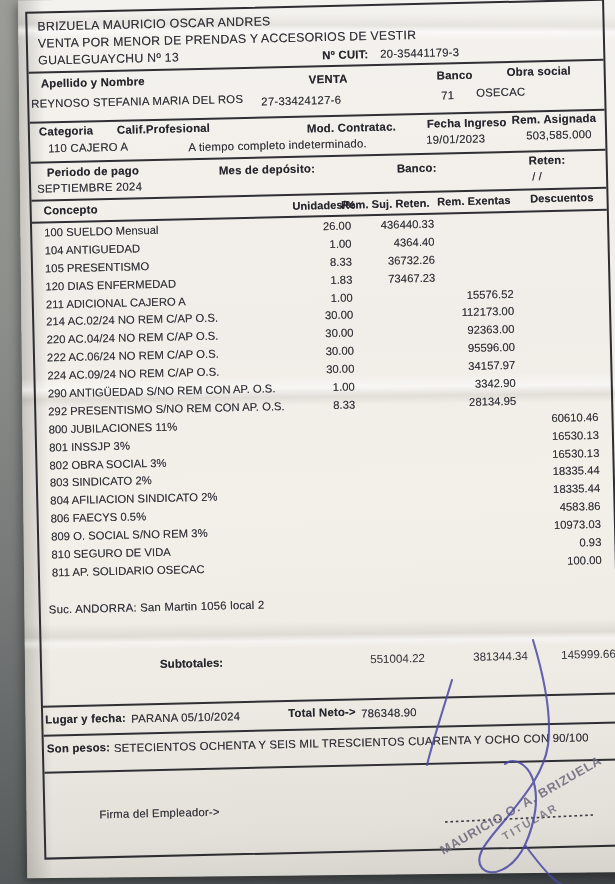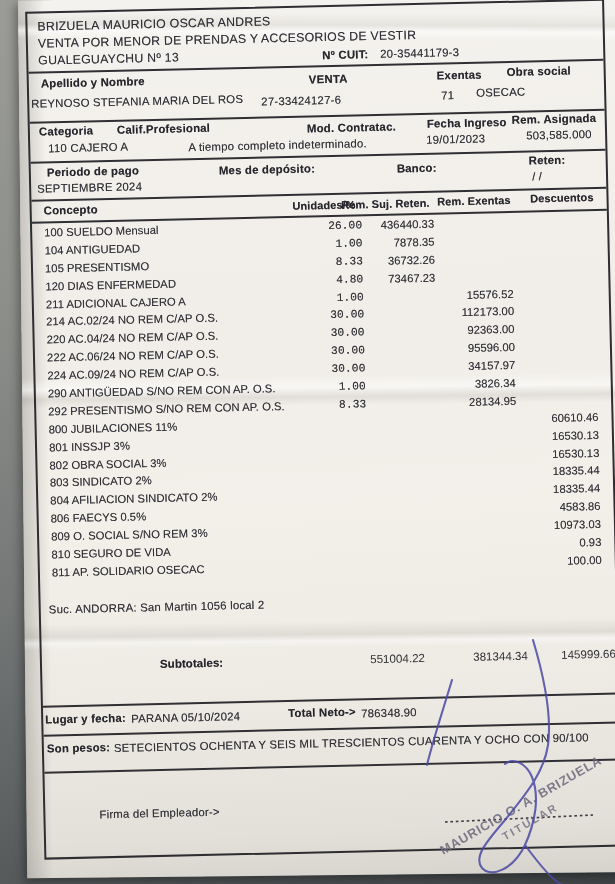--- a/index.html
+++ b/index.html
@@ -24,21 +24,21 @@
   .fs11{font-size:11.4px;letter-spacing:.2px;}
   .fs10{font-size:11px;letter-spacing:.1px;}
 
   #b1{height:58px;} #b2{height:48px;} #b3{height:38px;} #b4{height:36px;} #b5{height:20px;}
   #tbody-sec{height:482px;} #lugar-sec{height:27px;} #son-sec{height:35px;} #firma-sec{height:84px;}
 
   .rows{position:absolute;left:0;top:3px;width:100%;}
   .trow{position:relative;height:17.9px;font-size:11.3px;}
   .trow .c-label{position:absolute;left:12px;white-space:nowrap;text-shadow:0 0 .6px rgba(48,48,60,.5);}
   .trow .c-num{position:absolute;white-space:nowrap;text-shadow:0 0 .6px rgba(48,48,60,.5);}
-  .c-units{right:245px;font-family:Liberation Mono, monospace;} .c-suj{right:173px;} .c-ex{right:95px;} .c-desc{right:13px;}
+  .c-units{right:256px;} .c-suj{right:173px;} .c-ex{right:95px;} .c-desc{right:13px;}
   .branch{position:absolute;top:380px;left:8px;font-size:11.4px;}
   .subs{position:absolute;top:436px;left:0;width:100%;font-size:11.6px;}
   .subs .s-suj{position:absolute;right:192px;} .subs .s-ex{position:absolute;right:89px;} .subs .s-desc{position:absolute;right:1px;}
 
   .sig-overlay{position:absolute;left:405px;top:625px;width:210px;height:259px;z-index:5;}
 </style>
 </head>
 <body>
 
 <div class="paper">
@@ -53,21 +53,21 @@
       <div class="t fs12" style="left:10px;top:6px;">BRIZUELA MAURICIO OSCAR ANDRES</div>
       <div class="t fs12" style="left:10px;top:23px;">VENTA  POR MENOR DE PRENDAS Y ACCESORIOS DE VESTIR</div>
       <div class="t fs12" style="left:10px;top:40px;">GUALEGUAYCHU Nº 13</div>
       <div class="t fs11 lbl" style="left:294px;top:42px;">Nº CUIT:</div>
       <div class="t fs11" style="left:352px;top:42px;">20-35441179-3</div>
     </div>
 
     <div class="sec" id="b2">
       <div class="t fs11 lbl" style="left:12px;top:4px;">Apellido y Nombre</div>
       <div class="t fs11 lbl" style="left:280px;top:6px;">VENTA</div>
-      <div class="t fs11 lbl" style="left:408px;top:5px;">Exentas</div>
+      <div class="t fs11 lbl" style="left:408px;top:5px;">Banco</div>
       <div class="t fs11 lbl" style="left:478px;top:3px;">Obra social</div>
       <div class="t fs11" style="left:2px;top:24px;">REYNOSO STEFANIA MARIA DEL ROS</div>
       <div class="t fs11" style="left:232px;top:27px;">27-33424127-6</div>
       <div class="t fs11" style="left:412px;top:25px;">71</div>
       <div class="t fs11" style="left:447px;top:23px;">OSECAC</div>
     </div>
 
     <div class="sec" id="b3">
       <div class="t fs11 lbl" style="left:9px;top:2px;">Categoria</div>
       <div class="t fs11 lbl" style="left:87px;top:2px;">Calif.Profesional</div>
@@ -102,34 +102,34 @@
           <div class="trow">
             <span class="c-label">100 SUELDO Mensual</span>
             <span class="c-num c-units">26.00</span>
             <span class="c-num c-suj">436440.33</span>
             <span class="c-num c-ex"></span>
             <span class="c-num c-desc"></span>
           </div>
           <div class="trow">
             <span class="c-label">104 ANTIGUEDAD</span>
             <span class="c-num c-units">1.00</span>
-            <span class="c-num c-suj">7878.35</span>
+            <span class="c-num c-suj">4364.40</span>
             <span class="c-num c-ex"></span>
             <span class="c-num c-desc"></span>
           </div>
           <div class="trow">
             <span class="c-label">105 PRESENTISMO</span>
             <span class="c-num c-units">8.33</span>
             <span class="c-num c-suj">36732.26</span>
             <span class="c-num c-ex"></span>
             <span class="c-num c-desc"></span>
           </div>
           <div class="trow">
             <span class="c-label">120 DIAS ENFERMEDAD</span>
-            <span class="c-num c-units">4.80</span>
+            <span class="c-num c-units">1.83</span>
             <span class="c-num c-suj">73467.23</span>
             <span class="c-num c-ex"></span>
             <span class="c-num c-desc"></span>
           </div>
           <div class="trow">
             <span class="c-label">211 ADICIONAL CAJERO A</span>
             <span class="c-num c-units">1.00</span>
             <span class="c-num c-suj"></span>
             <span class="c-num c-ex">15576.52</span>
             <span class="c-num c-desc"></span>
@@ -159,21 +159,21 @@
             <span class="c-label">224 AC.09/24 NO REM C/AP O.S.</span>
             <span class="c-num c-units">30.00</span>
             <span class="c-num c-suj"></span>
             <span class="c-num c-ex">34157.97</span>
             <span class="c-num c-desc"></span>
           </div>
           <div class="trow">
             <span class="c-label">290 ANTIGÜEDAD S/NO REM CON AP. O.S.</span>
             <span class="c-num c-units">1.00</span>
             <span class="c-num c-suj"></span>
-            <span class="c-num c-ex">3826.34</span>
+            <span class="c-num c-ex">3342.90</span>
             <span class="c-num c-desc"></span>
           </div>
           <div class="trow">
             <span class="c-label">292 PRESENTISMO S/NO REM CON AP. O.S.</span>
             <span class="c-num c-units">8.33</span>
             <span class="c-num c-suj"></span>
             <span class="c-num c-ex">28134.95</span>
             <span class="c-num c-desc"></span>
           </div>
           <div class="trow">

